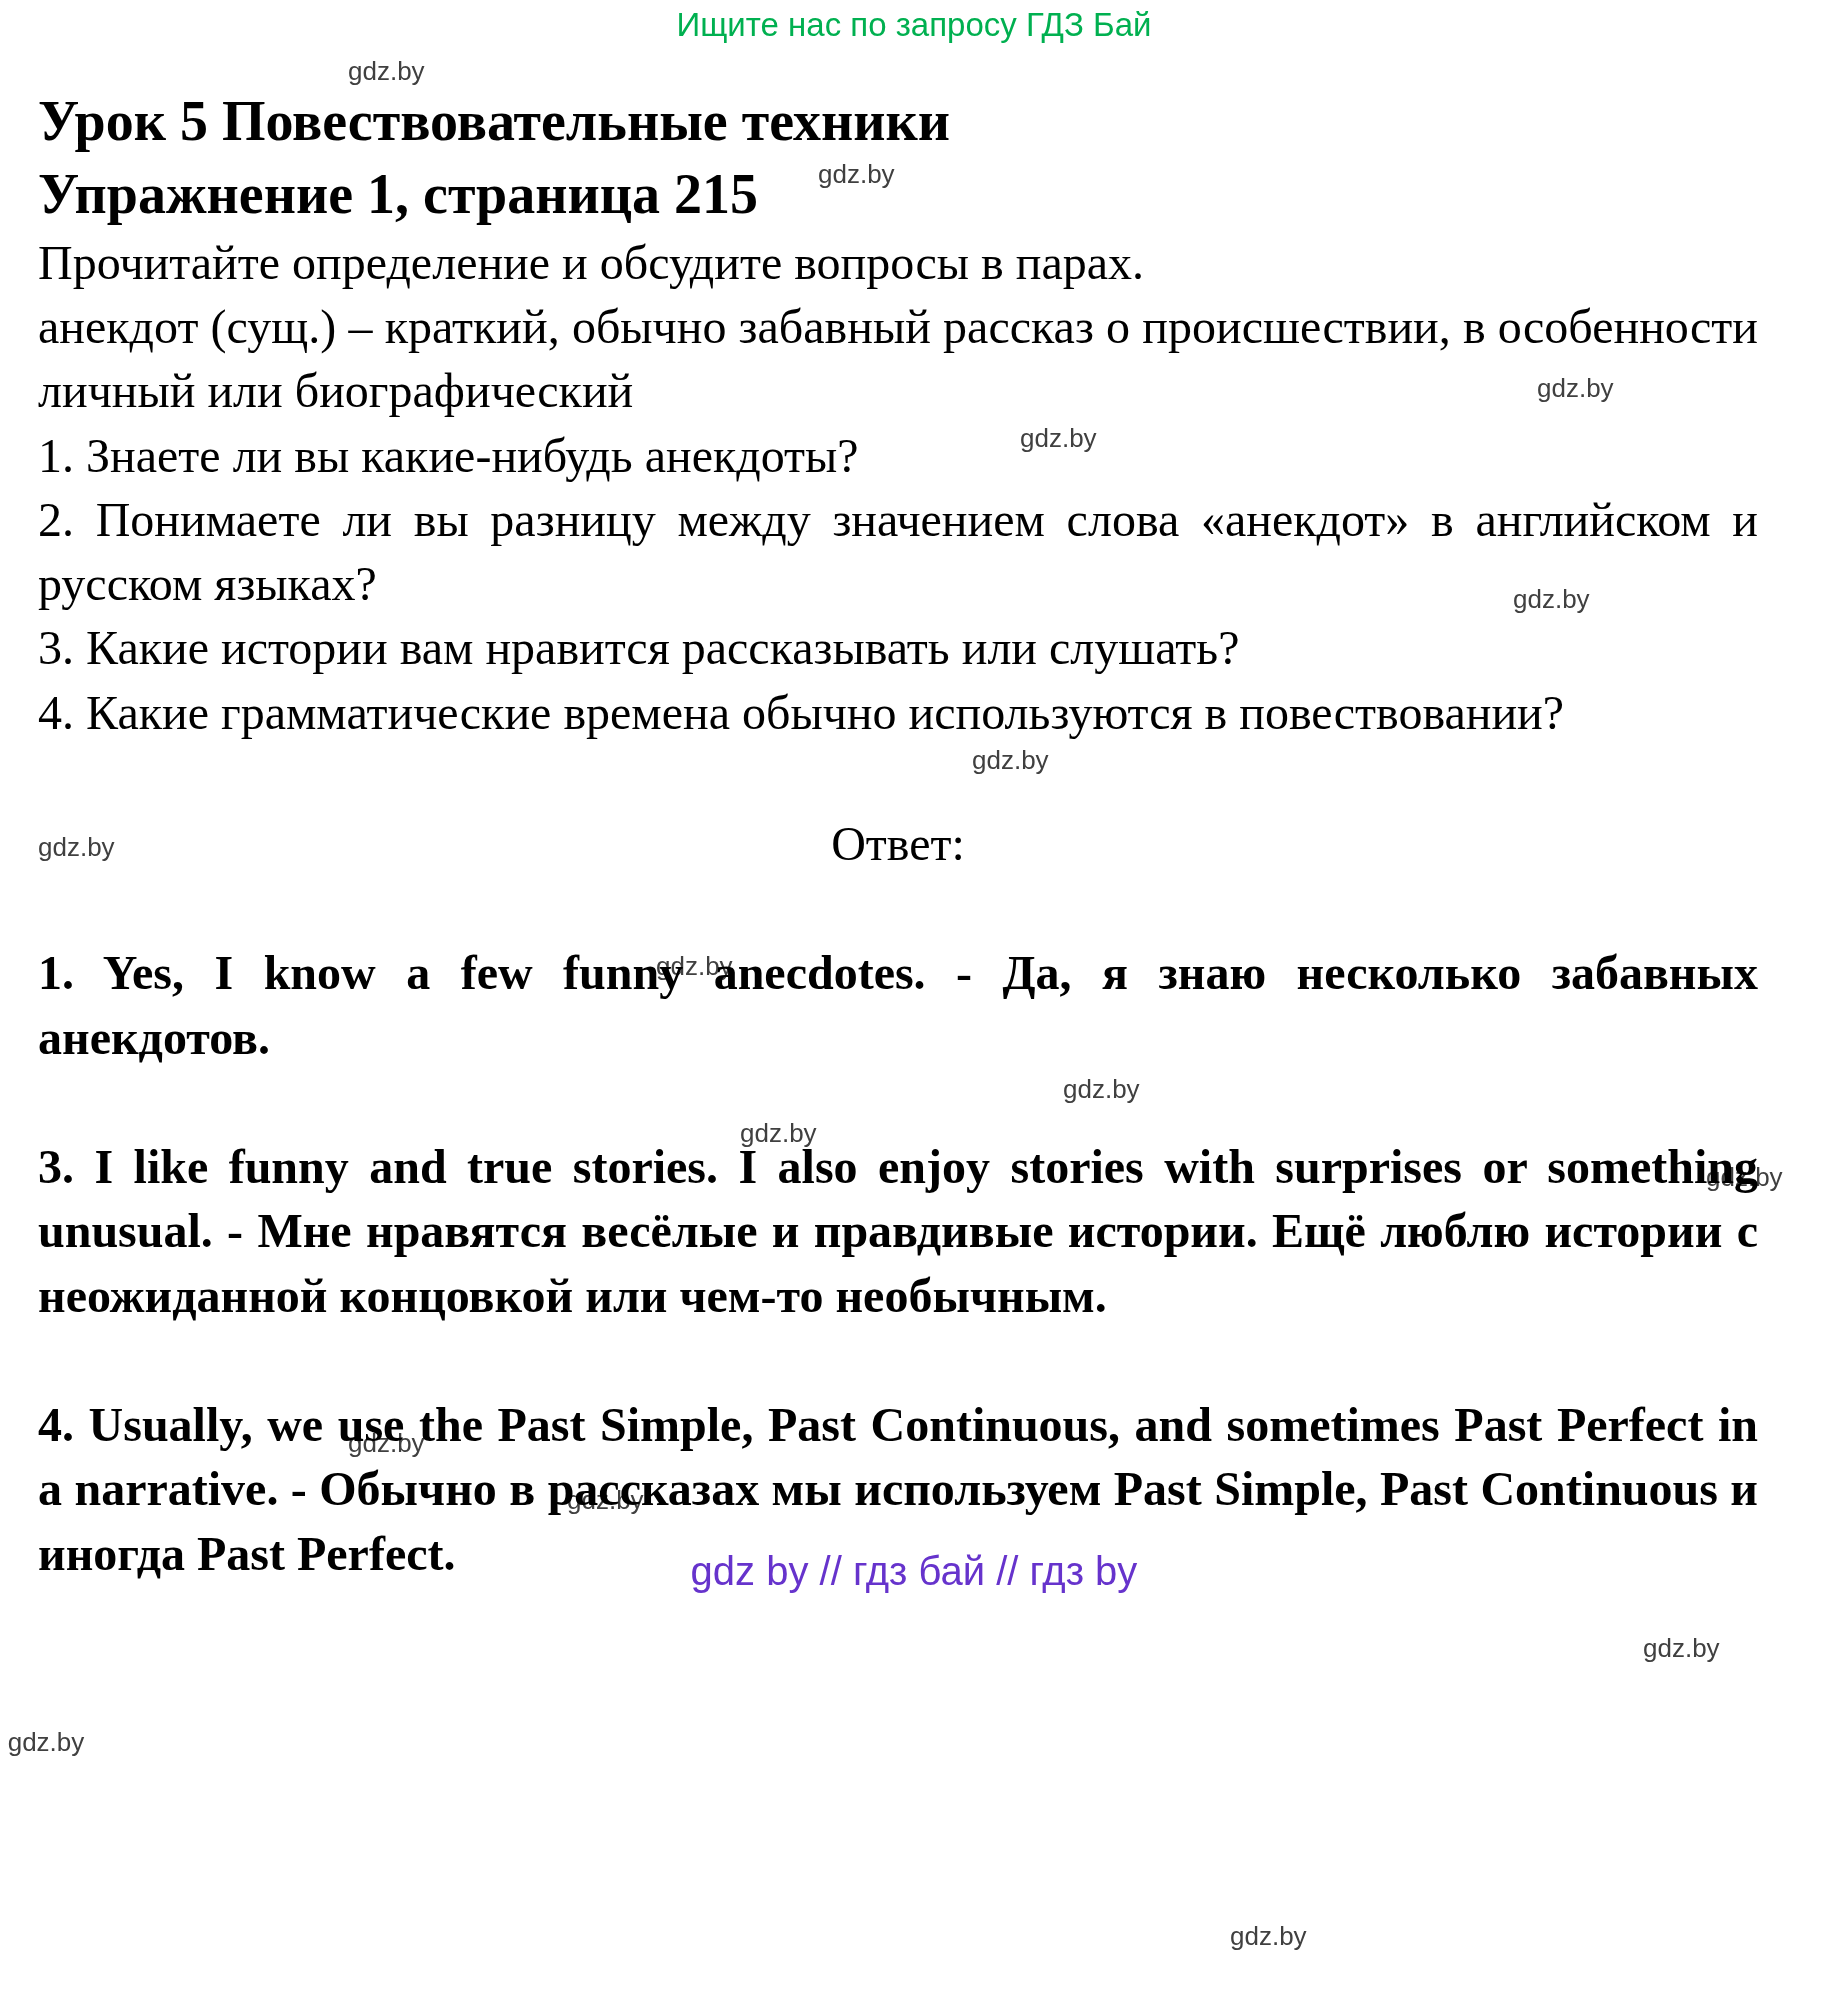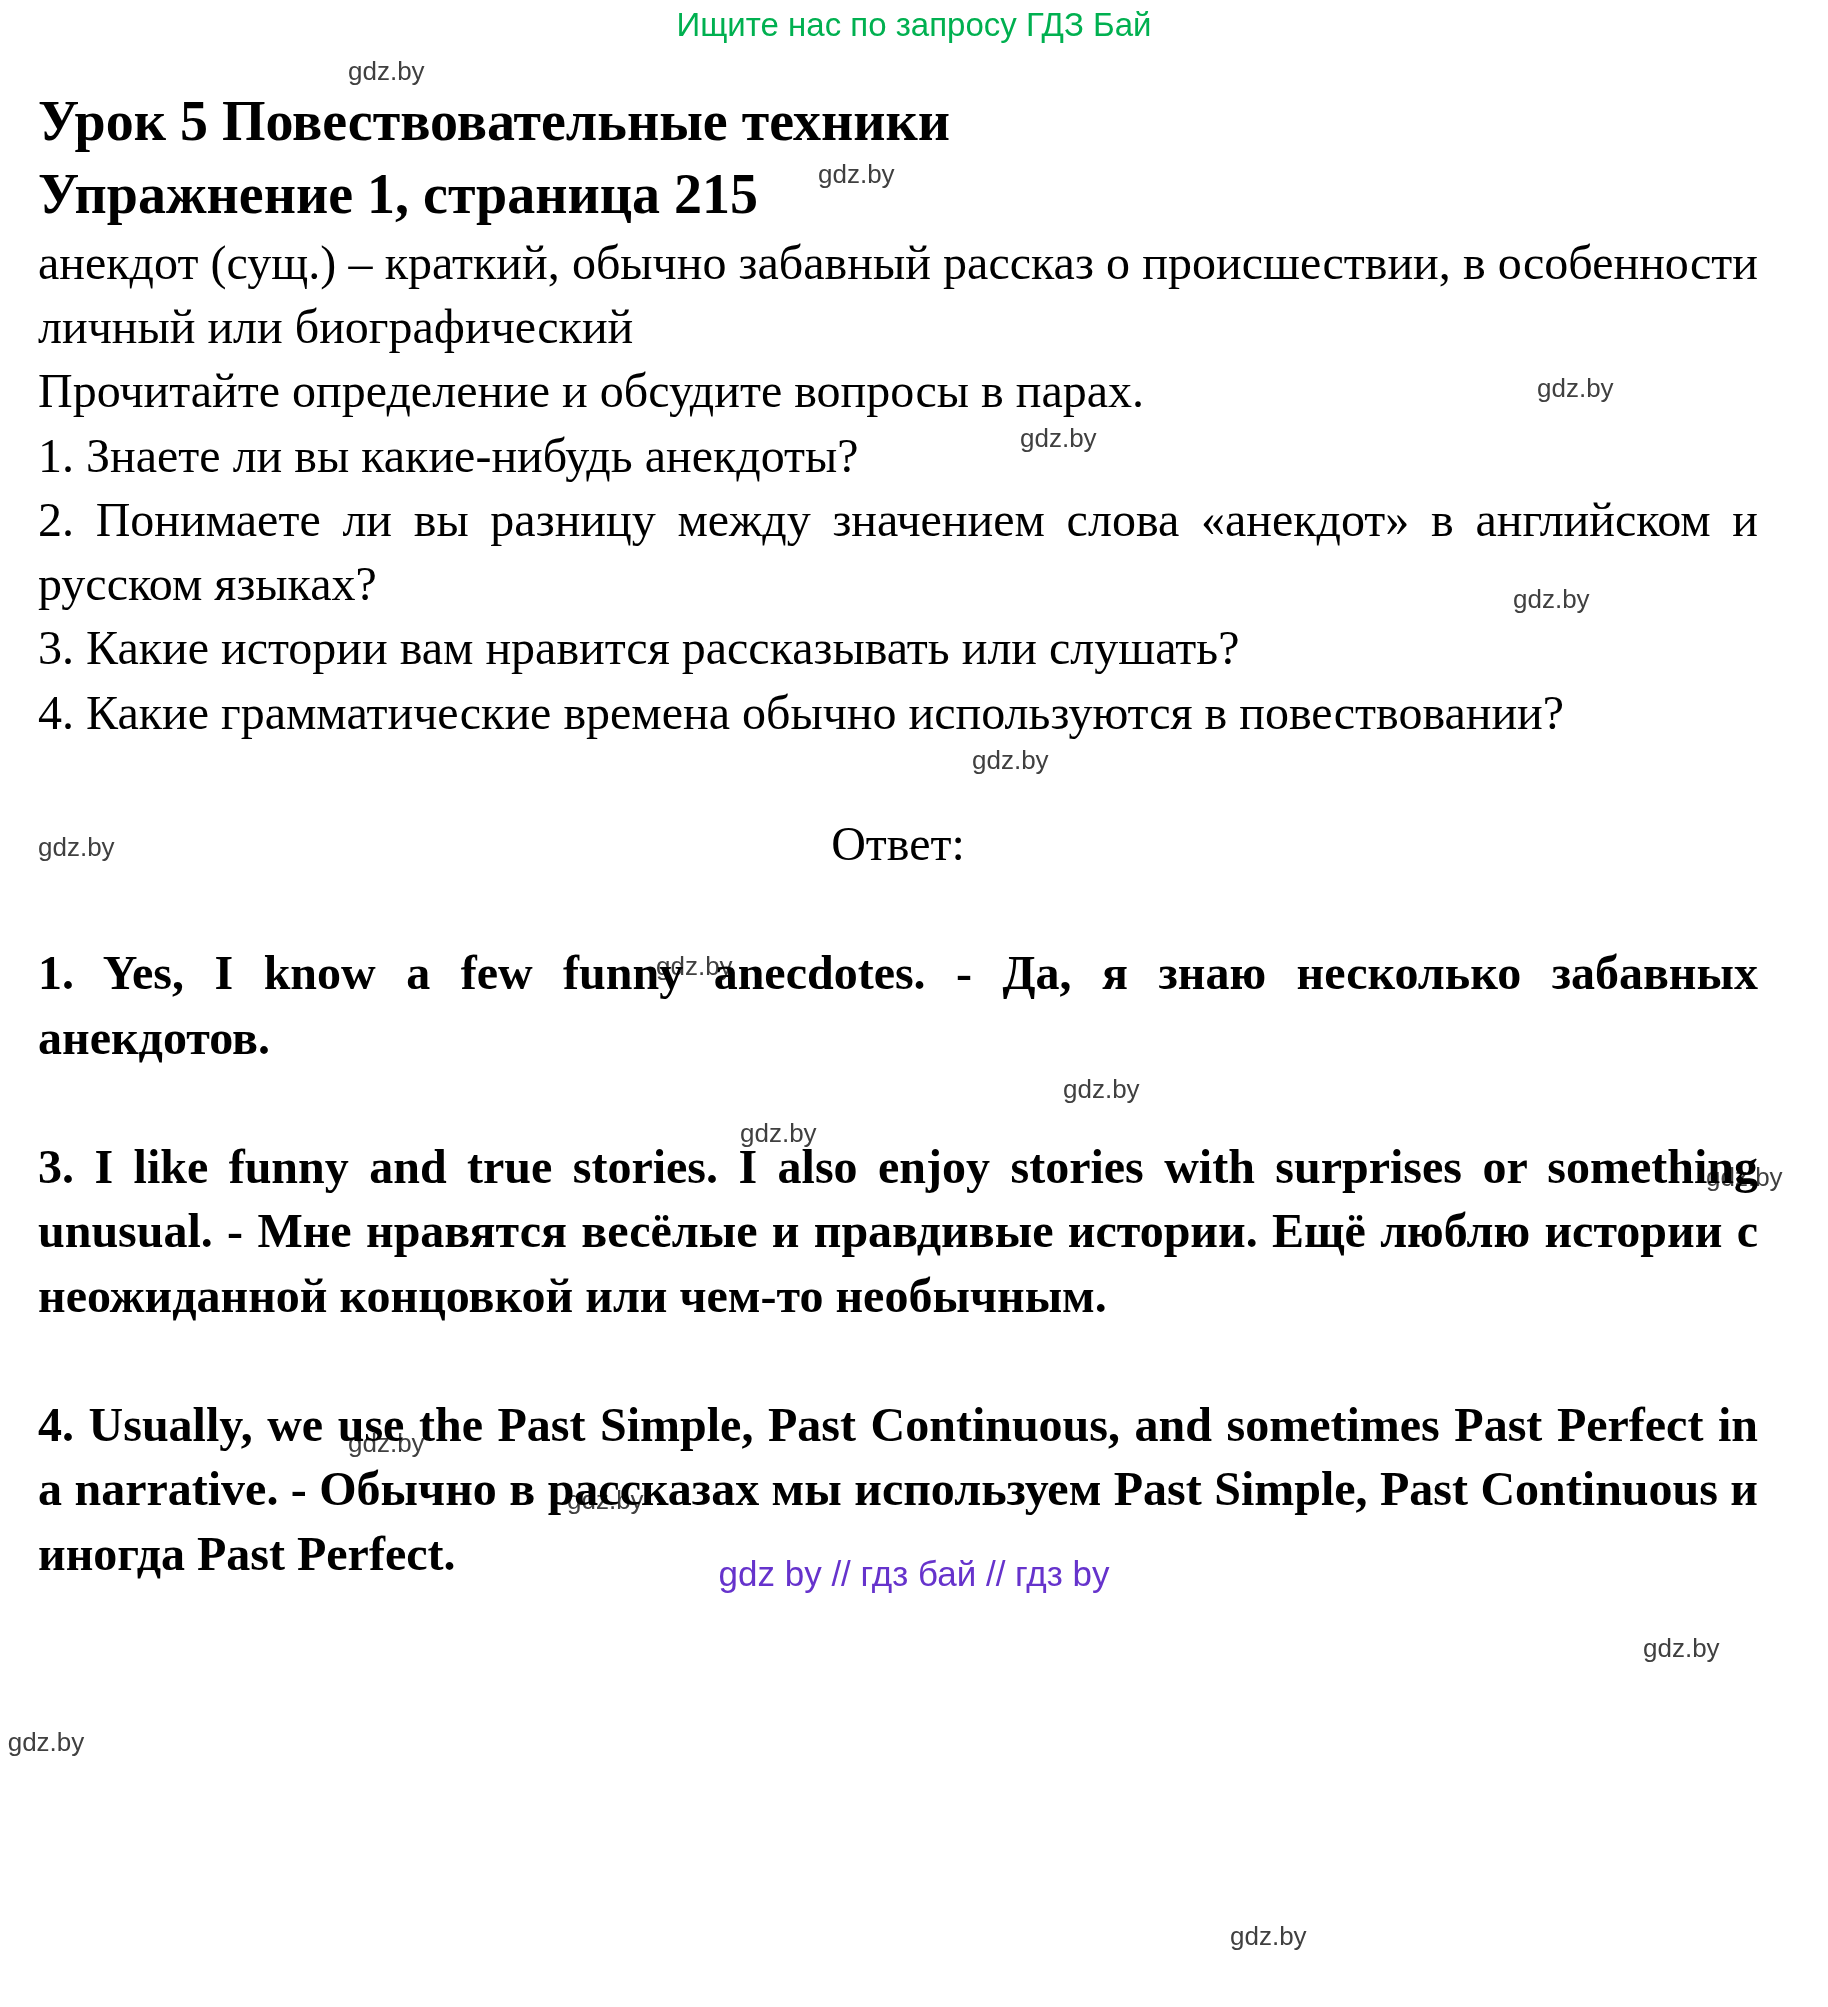--- a/index.html
+++ b/index.html
@@ -52,21 +52,21 @@
   p.just { text-align: justify; }
   .answer-label { margin-top: 67px; }
   .answer { margin-top: 65px; font-weight: bold; }
   .footer {
     position: absolute;
     bottom: 9.6px;
     left: 0;
     width: 100%;
     text-align: center;
     font-family: "Liberation Sans", sans-serif;
-    font-size: 35px;
+    font-size: 40px;
     color: #6633cc;
   }
 </style>
 </head>
 <body>
 
 <div class="page">
 
   <div class="promo">Ищите нас по запросу ГДЗ Бай</div>
 
@@ -84,22 +84,22 @@
   <span class="wm" style="left:348px;  top:1428px;">gdz.by</span>
   <span class="wm" style="left:567px;  top:1485px;">gdz.by</span>
   <span class="wm" style="left:1643px; top:1633px;">gdz.by</span>
   <span class="wm" style="left:7.7px;    top:1727px;">gdz.by</span>
   <span class="wm" style="left:1230px; top:1921px;">gdz.by</span>
 
   <main class="content">
     <h1 class="lesson-title">Урок 5 Повествовательные техники</h1>
     <h2 class="exercise-title">Упражнение 1, страница 215</h2>
 
+    <p class="just">Прочитайте определение и обсудите вопросы в парах.</p>
     <p class="just">анекдот (сущ.) – краткий, обычно забавный рассказ о происшествии, в особенности личный или биографический</p>
-    <p class="just">Прочитайте определение и обсудите вопросы в парах.</p>
 
     <p class="just">1. Знаете ли вы какие-нибудь анекдоты?</p>
     <p class="just">2. Понимаете ли вы разницу между значением слова «анекдот» в английском и русском языках?</p>
     <p class="just">3. Какие истории вам нравится рассказывать или слушать?</p>
     <p class="just">4. Какие грамматические времена обычно используются в повествовании?</p>
 
     <p class="answer-label">Ответ:</p>
 
     <p class="just answer">1. Yes, I know a few funny anecdotes. - Да, я знаю несколько забавных анекдотов.</p>
     <p class="just answer">3. I like funny and true stories. I also enjoy stories with surprises or something unusual. - Мне нравятся весёлые и правдивые истории. Ещё люблю истории с неожиданной концовкой или чем-то необычным.</p>

